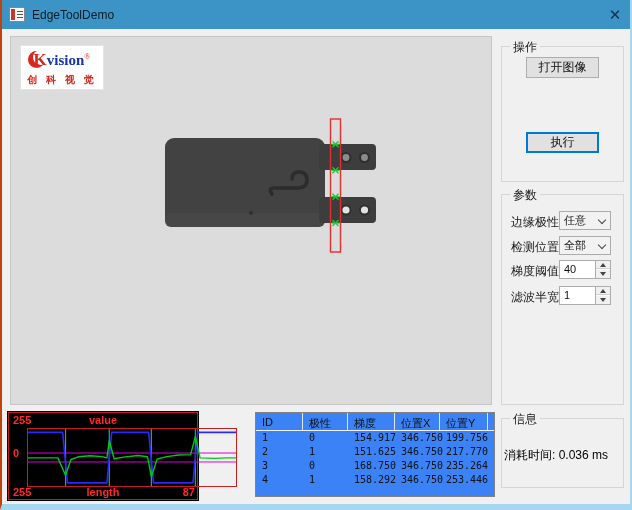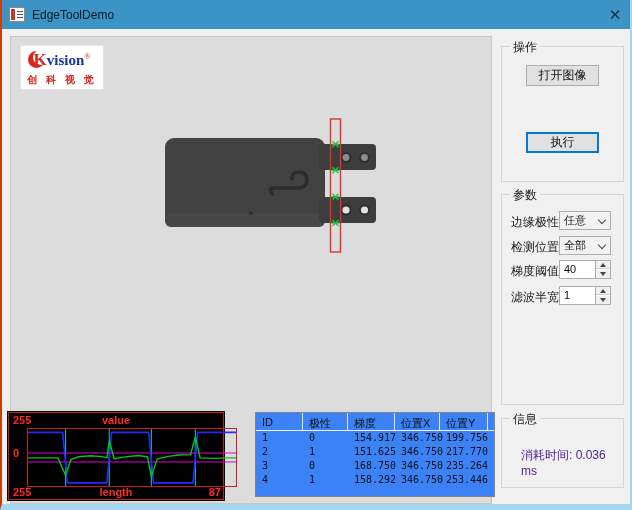--- a/index.html
+++ b/index.html
@@ -14,21 +14,21 @@
     display:flex; align-items:center; }
   .app-icon { width:16px; height:15px; margin-left:9px; background:#f8f8f8; border:1px solid #888;
     position:relative; }
   .app-icon::before { content:""; position:absolute; left:1px; top:1px; width:4px; height:11px; background:#c0392b; }
   .app-icon::after { content:""; position:absolute; left:7px; top:3px; width:6px; height:1px;
     box-shadow:0 3px 0 #555, 0 6px 0 #555; background:#555; }
   .title-text { margin-left:7px; font-size:12px; color:#0d1b24; }
   .close-btn { margin-left:auto; width:34px; height:29px; display:flex; align-items:center; justify-content:center;
     font-size:15px; color:#16303f; cursor:pointer; }
   
-  .picturebox { position:absolute; left:8px; top:36px; width:482px; height:468px;
+  .picturebox { position:absolute; left:8px; top:36px; width:482px; height:369px;
     background:#dcdcdc; border:1px solid #c6c6c6; }
   .logo { position:absolute; left:9px; top:8px; width:84px; height:45px; background:#ffffff;
     border:1px solid #e4e4e4; padding-top:4px; }
   .logo-line1 { position:relative; height:20px; text-align:center; font-family:"Liberation Serif", serif; }
   .logo-swoosh { position:absolute; left:7px; top:1px; width:17px; height:17px; border-radius:50%;
     background:#d8281e; }
   .logo-swoosh::before { content:""; position:absolute; left:5px; top:-1px; width:15px; height:15px;
     border-radius:50%; background:#ffffff; }
   .logo-k { position:relative; color:#d8281e; font-weight:bold; font-size:17px; }
   .logo-rest { position:relative; color:#1535a8; font-weight:bold; font-size:15px; letter-spacing:0px; }
@@ -38,42 +38,42 @@
   
   .groupbox { position:absolute; border:1px solid #d5d5d5; background:#f0f0f0; }
   .groupbox-label { position:absolute; top:-8px; left:8px; background:#f0f0f0; padding:0 3px;
     font-size:12px; color:#1a1a1a; }
   .g-op   { left:499px; top:46px;  width:123px; height:136px; }
   .g-par  { left:499px; top:194px; width:123px; height:211px; }
   .g-info { left:499px; top:418px; width:123px; height:70px; }
   .btn { position:absolute; left:24px; width:73px; height:21px; background:#e1e1e1; border:1px solid #adadad;
     font-size:12px; color:#111; display:flex; align-items:center; justify-content:center; cursor:pointer;
     font-family:"Liberation Sans", sans-serif; }
-  .btn-open { top:18px; } .btn-roi { top:47px; }
+  .btn-open { top:10px; } .btn-roi { top:47px; }
   .btn-exec { top:85px; border:1px solid #0078d7; box-shadow:inset 0 0 0 1px #0078d7; }
   .param-row { position:absolute; left:0; width:123px; height:19px; }
   .pr-0 { top:16px; } .pr-1 { top:41px; } .pr-2 { top:65px; } .pr-3 { top:91px; }
   .param-label { position:absolute; left:9px; top:3px; font-size:12px; color:#1a1a1a; }
   .combo { position:absolute; left:57px; top:0; width:52px; height:19px; background:#f2f2f2;
     border:1px solid #acacac; font-size:11px; color:#111; line-height:17px; padding-left:4px; cursor:pointer; }
   .chevron { position:absolute; right:5px; top:5px; width:6px; height:6px;
     border-right:1px solid #444; border-bottom:1px solid #444; transform:rotate(45deg); }
   .spin { position:absolute; left:57px; top:0; width:52px; height:19px; background:#ffffff;
     border:1px solid #acacac; font-size:11px; color:#111; line-height:17px; padding-left:4px; }
   .spin-btns { position:absolute; right:0; top:0; width:15px; height:17px; border-left:1px solid #acacac; }
   .spin-up, .spin-dn { position:absolute; left:0; width:14px; height:8px; background:#f0f0f0;
     display:flex; align-items:center; justify-content:center; cursor:pointer; }
   .spin-up { top:0; border-bottom:1px solid #d0d0d0; } .spin-dn { bottom:0; }
   .tri-up { width:0; height:0; border-left:3px solid transparent; border-right:3px solid transparent;
     border-bottom:4px solid #444; }
   .tri-dn { width:0; height:0; border-left:3px solid transparent; border-right:3px solid transparent;
     border-top:4px solid #444; }
-  .info-text { position:absolute; left:19px; top:28px; font-size:12px; color:#4c1d95; }
-  
-  .plot { position:absolute; left:5px; top:411px; width:218px; height:90px; background:#000; }
+  .info-text { position:absolute; left:2px; top:28px; font-size:12px; color:#000000; }
+  
+  .plot { position:absolute; left:5px; top:411px; width:192px; height:90px; background:#000; }
   .plot-outer-border { position:absolute; left:1px; top:1px; right:1px; bottom:1px; border:1px solid #c41e1e; }
   .plot-label { position:absolute; color:#ff2a2a; font-size:11px; font-weight:bold; }
   .pl-ytop { left:6px; top:3px; } .pl-title { left:0; right:0; top:3px; text-align:center; }
   .pl-ymid { left:6px; top:36px; } .pl-ybot { left:6px; top:75px; }
   .pl-xlabel { left:0; right:0; top:75px; text-align:center; } .pl-xend { right:4px; top:75px; }
   .plot-area { position:absolute; left:20px; top:17px; width:210px; height:59px; border:1px solid #c41e1e; }
   
   .rtable { position:absolute; left:253px; top:412px; width:240px; height:85px; background:#3b82f6;
     border:1px solid #828282; font-size:11px; color:#111; }
   .thead { display:grid; grid-template-columns:47px 45px 47px 45px 48px 1fr; height:18px;

